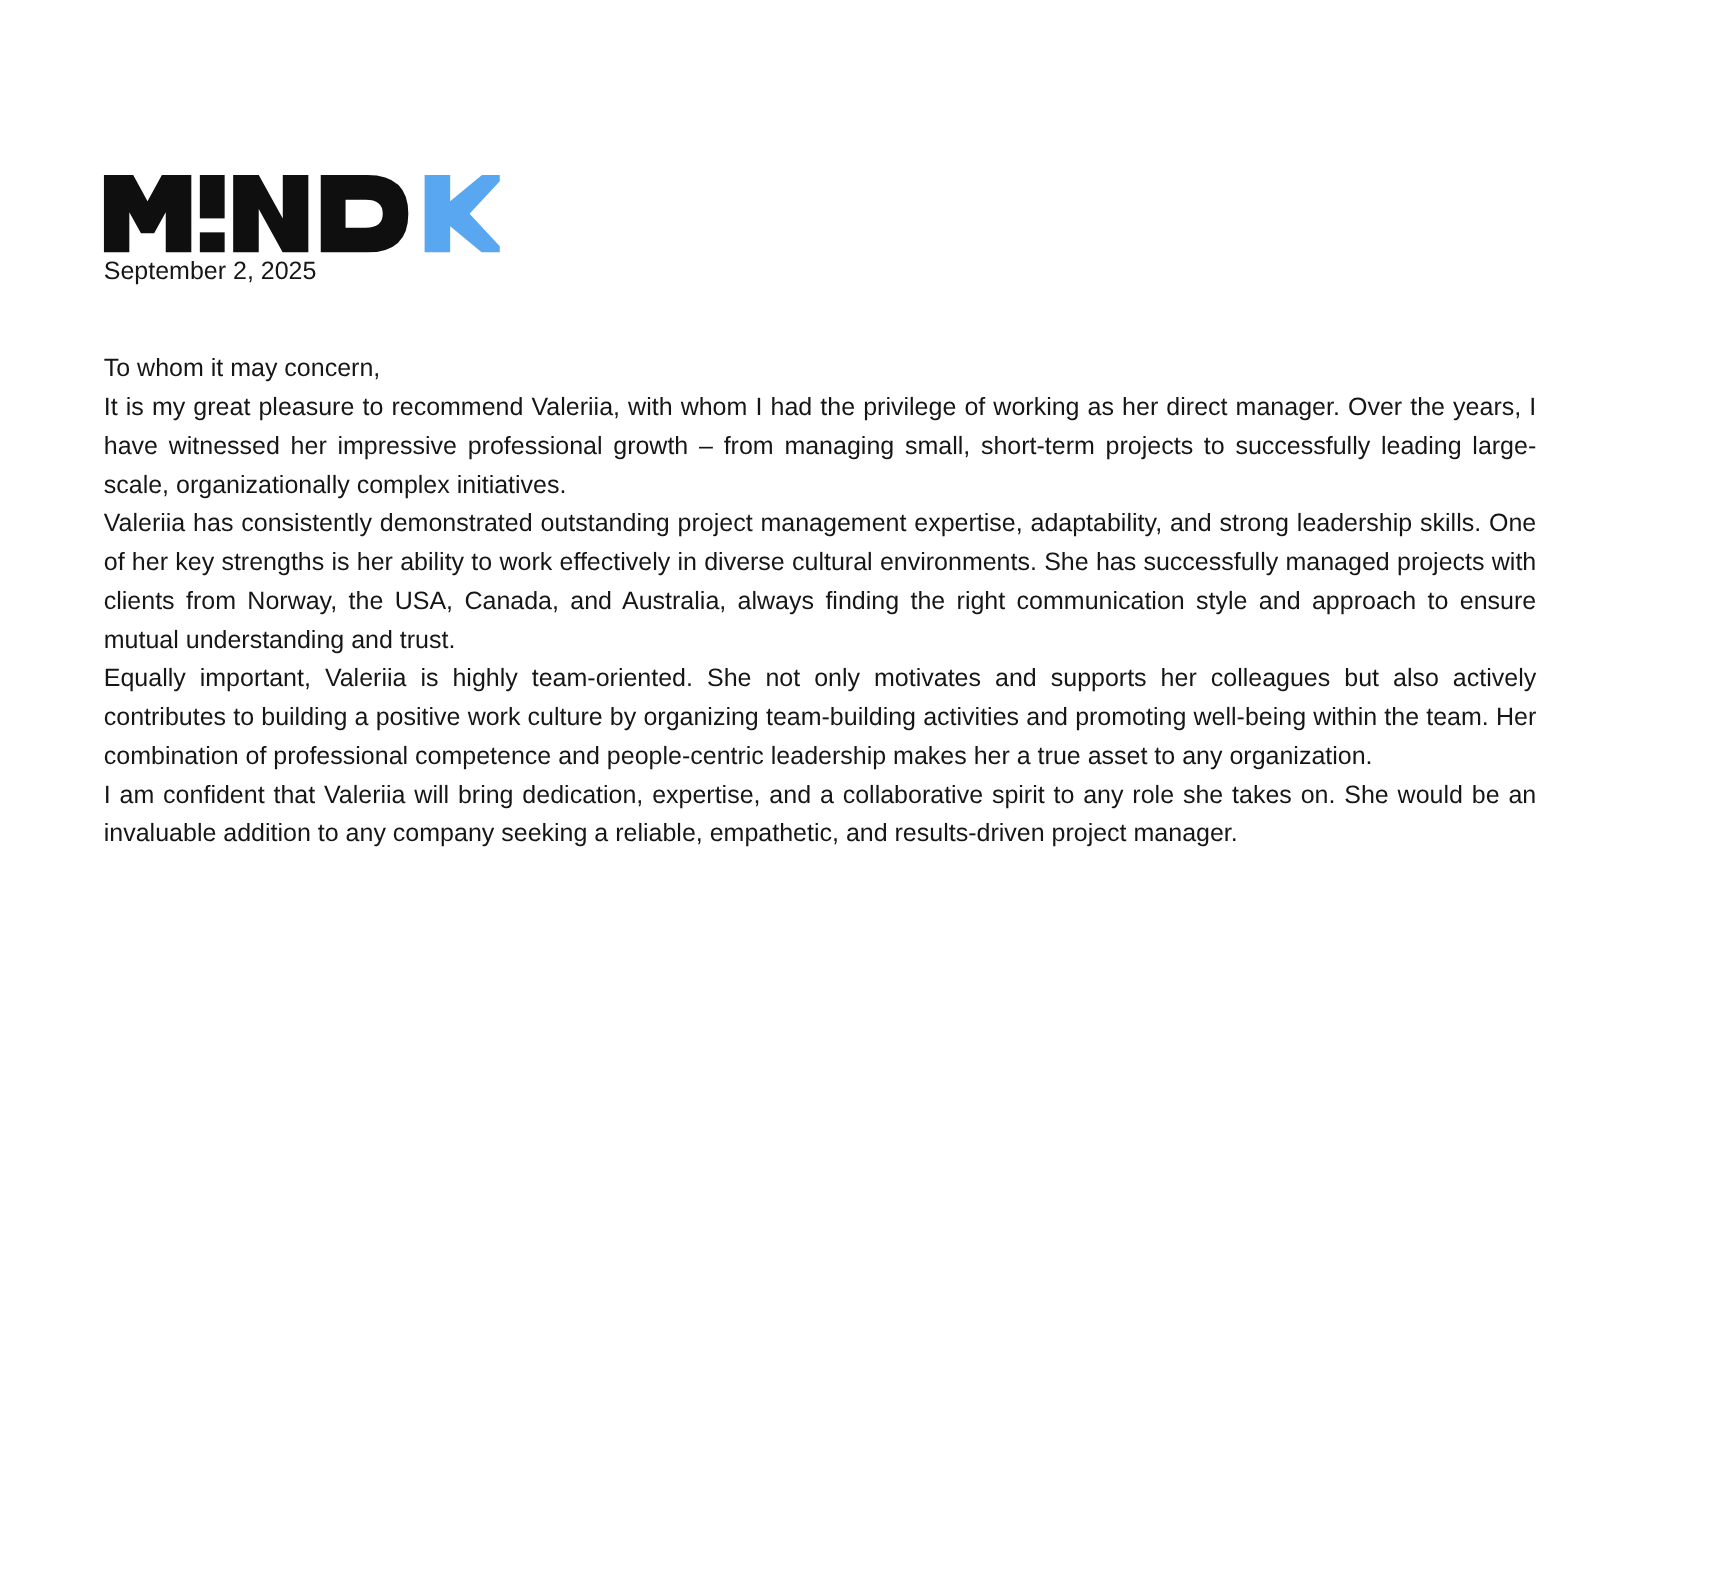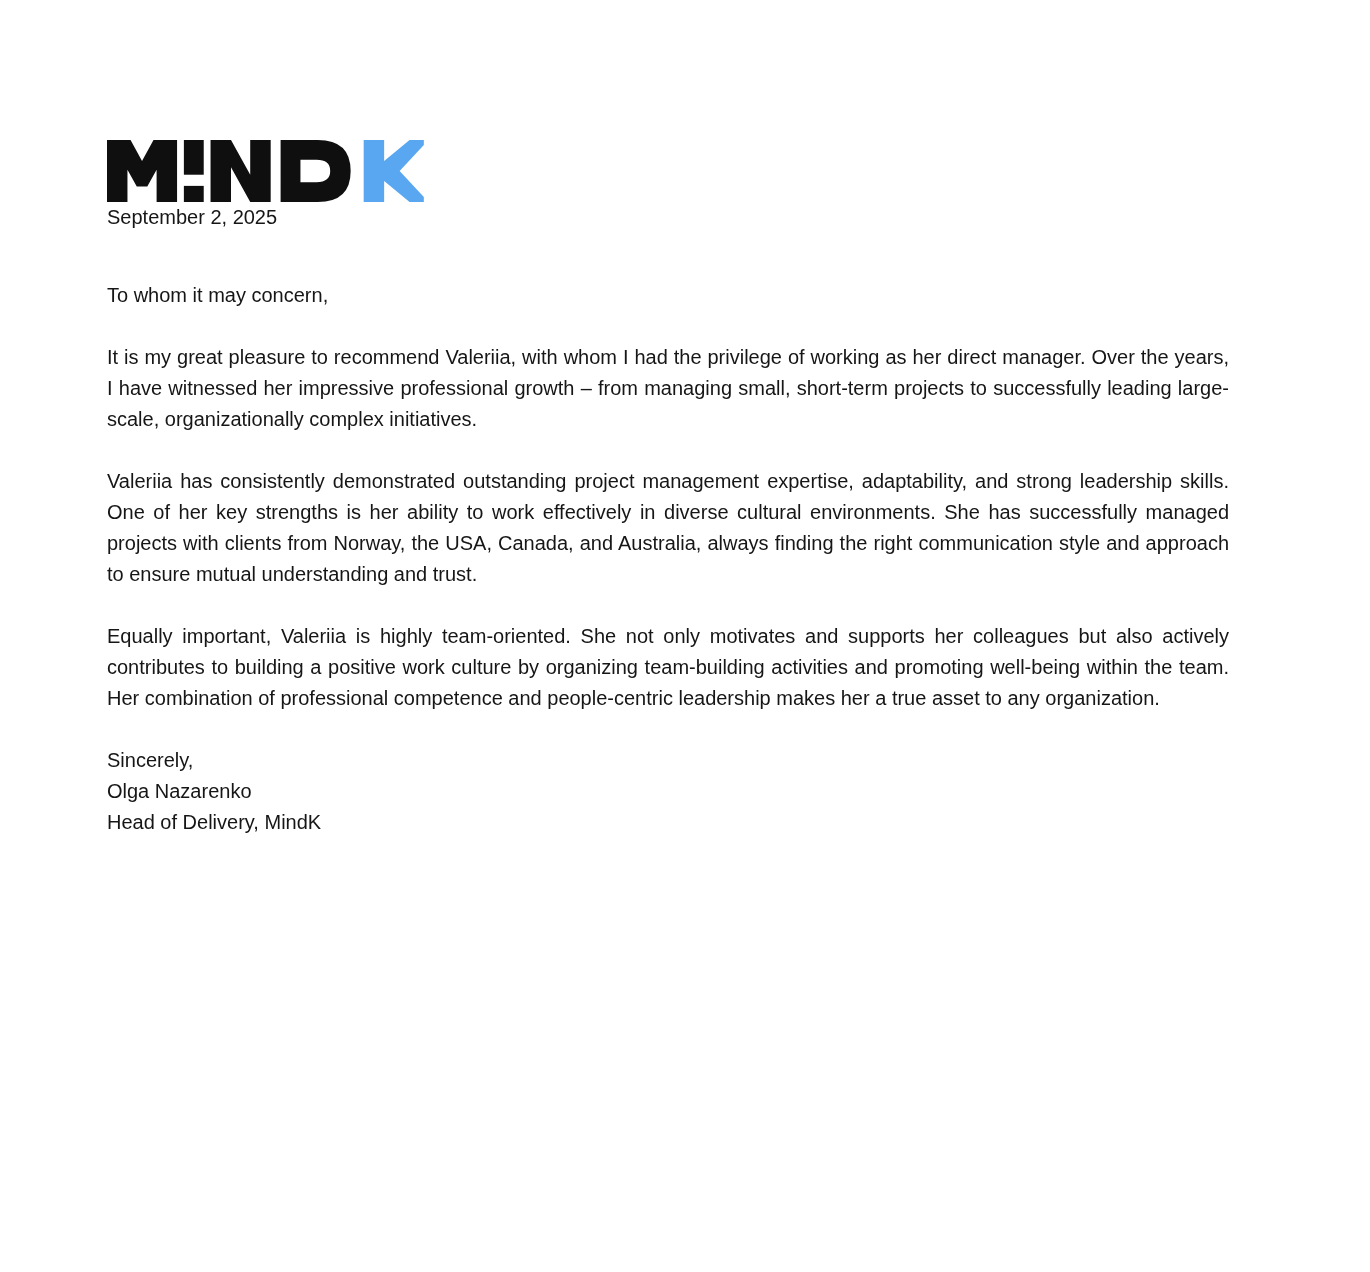--- a/index.html
+++ b/index.html
@@ -11,42 +11,41 @@
     width: 1370px;
     height: 1272px;
     font-family: "Liberation Sans", sans-serif;
     color: #161616;
     overflow: hidden;
   }
   .page {
     box-sizing: border-box;
     width: 1370px;
     height: 1272px;
-    padding: 140px 141px 0 107px;
+    padding: 140px 141px 0 83px;
   }
   .logo-svg {
     display: block;
     width: 318px;
     height: 62px;
   }
   .date-line {
     margin-top: 50px;
   }
   .text-line, .body-par {
     font-size: 20px;
     line-height: 31px;
     margin: 0;
     color: #161616;
   }
   .salutation {
     margin-top: 47px;
   }
   .body-par {
     text-align: justify;
-    margin-top: 31px;
   }
   .closing {
     margin-top: 31px;
   }
 </style>
 </head>
 <body>
 
 <div class="page">
 
@@ -62,20 +61,16 @@
   <div class="text-line date-line">September 2, 2025</div>
 
   <div class="text-line salutation">To whom it may concern,</div>
 
   <p class="body-par">It is my great pleasure to recommend Valeriia, with whom I had the privilege of working as her direct manager. Over the years, I have witnessed her impressive professional growth – from managing small, short-term projects to successfully leading large-scale, organizationally complex initiatives.</p>
 
   <p class="body-par">Valeriia has consistently demonstrated outstanding project management expertise, adaptability, and strong leadership skills. One of her key strengths is her ability to work effectively in diverse cultural environments. She has successfully managed projects with clients from Norway, the USA, Canada, and Australia, always finding the right communication style and approach to ensure mutual understanding and trust.</p>
 
   <p class="body-par">Equally important, Valeriia is highly team-oriented. She not only motivates and supports her colleagues but also actively contributes to building a positive work culture by organizing team-building activities and promoting well-being within the team. Her combination of professional competence and people-centric leadership makes her a true asset to any organization.</p>
 
+  <p class="body-par">I am confident that Valeriia will bring dedication, expertise, and a collaborative spirit to any role she takes on. She would be an invaluable addition to any company seeking a reliable, empathetic, and results-driven project manager.</p>
 
-  <div class="closing">
-    <div class="text-line">Sincerely,</div>
-    <div class="text-line">Olga Nazarenko</div>
-    <div class="text-line">Head of Delivery, MindK</div>
-  </div>
 
 </div>
 
 </body></html>

